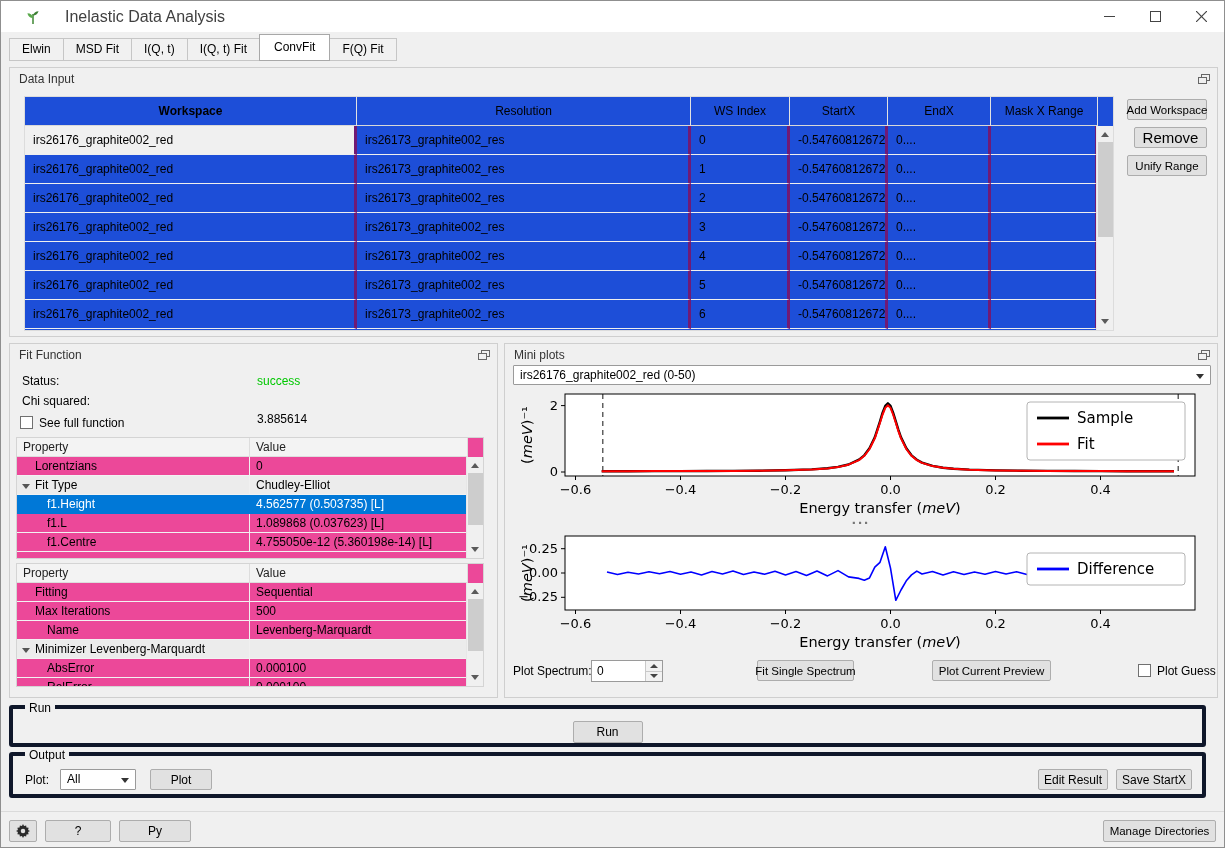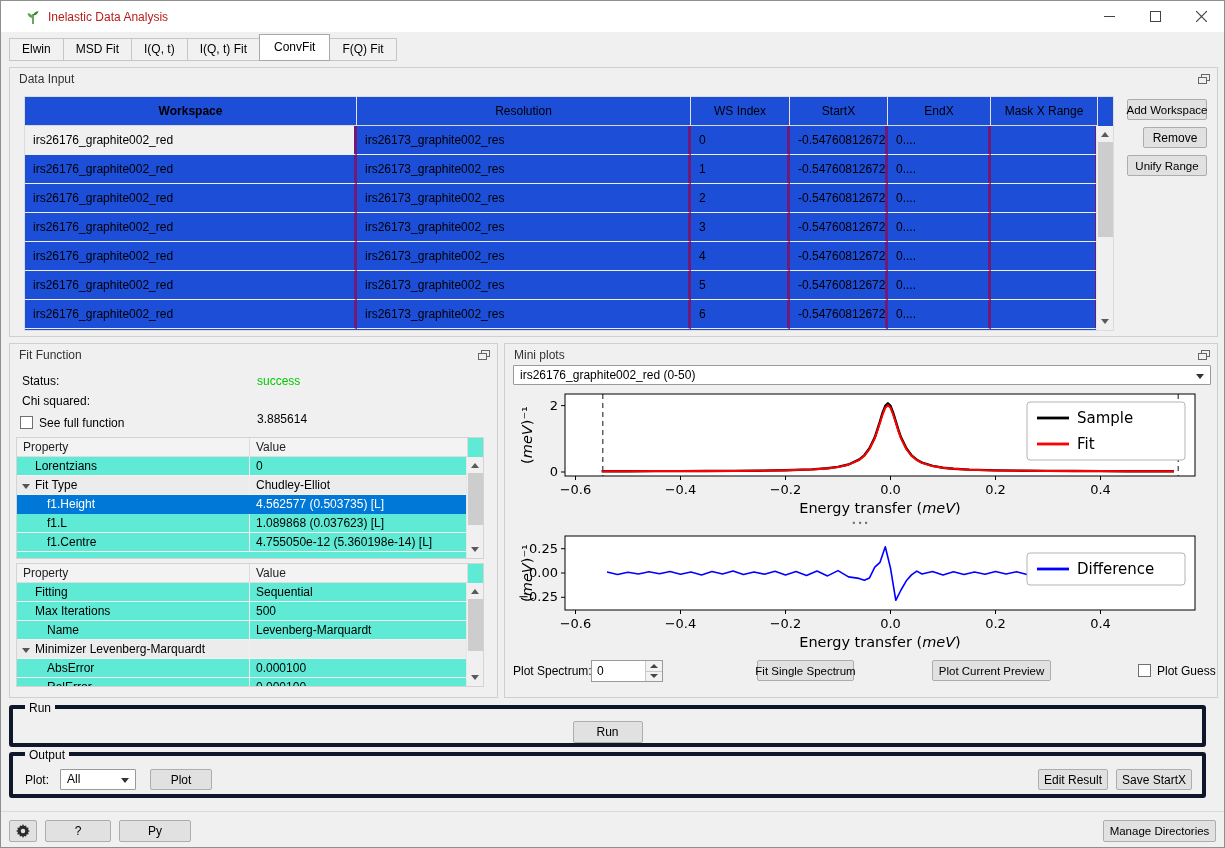--- a/index.html
+++ b/index.html
@@ -6,21 +6,21 @@
   html,body { background:#cccccc; }
   .app {
     position:relative; width:1225px; height:848px;
     background:#f0f0f0; border:1px solid #8f8f8f; overflow:hidden;
     font-family:"Liberation Sans", sans-serif; font-size:12px; color:#000;
   }
   
   .titlebar { position:absolute; left:0; top:0; right:0; height:31px; background:#ffffff;
     display:flex; align-items:center; }
   .titlebar .appicon { margin-left:24px; width:16px; height:16px; }
-  .titlebar .wtitle { margin-left:7px; font-size:12px; color:#b91c1c; }
+  .titlebar .wtitle { margin-left:24px; font-size:16px; color:#404040; }
   .capbtns { margin-left:auto; display:flex; height:31px; }
   .capbtn { width:46px; height:31px; display:flex; align-items:center; justify-content:center; cursor:default; }
   
   .tabbar { position:absolute; left:8px; top:37px; display:flex; align-items:flex-end; height:23px; z-index:2; }
   .tab { padding:3px 12px 4px; background:#f1f1f1; border:1px solid #c6c6c6; margin-left:-1px;
     white-space:nowrap; cursor:default; }
   .tab:first-child { margin-left:0; }
   .tab.sel { background:#ffffff; border-color:#a8a8a8; padding:5px 14px 6px; position:relative; z-index:3; }
   
   .section { position:absolute; border:1px solid #cfcfcf; background:#f0f0f0; }
@@ -57,21 +57,21 @@
   .spin { position:absolute; background:#fff; border:1px solid #9a9a9a; }
   .spin input { border:none; outline:none; width:48px; height:100%; padding-left:5px;
     font:12px "Liberation Sans", sans-serif; }
   .spinbtns { position:absolute; right:0; top:0; bottom:0; width:17px; border-left:1px solid #c9c9c9; background:#f2f2f2; }
   .spinbtns .half { position:absolute; left:0; right:0; height:50%; }
   .spinbtns .half.b { bottom:0; border-top:1px solid #c9c9c9; }
   .stri { position:absolute; left:4px; width:0; height:0; border-left:4px solid transparent; border-right:4px solid transparent; }
   .stri.up { top:3px; border-bottom:4px solid #444; }
   .stri.dn { bottom:3px; border-top:4px solid #444; }
   
-  .ptable { position:absolute; background:#5eead4; border:1px solid #d4d4d4; overflow:hidden; }
+  .ptable { position:absolute; background:#ec4899; border:1px solid #d4d4d4; overflow:hidden; }
   .pgrid { display:grid; grid-template-columns:233px auto; width:451px; }
   .phead { height:19px; background:#f3f3f3; }
   .phc { line-height:18px; padding:0 6px; border-right:1px solid #dddddd; border-bottom:1px solid #dddddd; color:#222; }
   .prow { height:19px; }
   .pname { line-height:18px; padding-left:18px; border-right:1px solid #f0f0f0; border-bottom:1px solid #f2f2f2;
     white-space:nowrap; overflow:hidden; }
   .pval { line-height:18px; padding-left:6px; border-bottom:1px solid #f2f2f2; white-space:nowrap; overflow:hidden; }
   .prow.group .pname, .prow.group .pval { background:#ececec; }
   .prow.group .pname { padding-left:5px; }
   .prow.child .pname { padding-left:30px; }
@@ -207,21 +207,21 @@
       </div>
 
       <div class="vscroll" style="top:29px; bottom:0;">
         <span class="tri up"></span>
         <div class="sthumb" style="top:16px; height:95px;"></div>
         <span class="tri dn"></span>
       </div>
     </div>
 
     <div class="btn" style="right:10px; top:31px; width:80px; height:21px; font-size:11.5px;">Add Workspace</div>
-    <div class="btn" style="right:10px; top:59px; width:64px; height:21px; font-size:12px;">Remove</div>
+    <div class="btn" style="right:10px; top:59px; width:73px; height:21px; font-size:15px;">Remove</div>
     <div class="btn" style="right:10px; top:87px; width:80px; height:21px; font-size:11.5px;">Unify Range</div>
   </div>
 
   <div class="section" style="left:8px; top:342px; width:489px; height:355px;">
     <span class="sec-title">Fit Function</span>
     <div class="floatbtn">
       <svg width="12" height="11">
           <rect x="3.5" y="0.5" width="8" height="6" fill="#f0f0f0" stroke="#666"></rect>
           <rect x="0.5" y="3.5" width="8" height="6" fill="#f0f0f0" stroke="#666"></rect>
         </svg>

